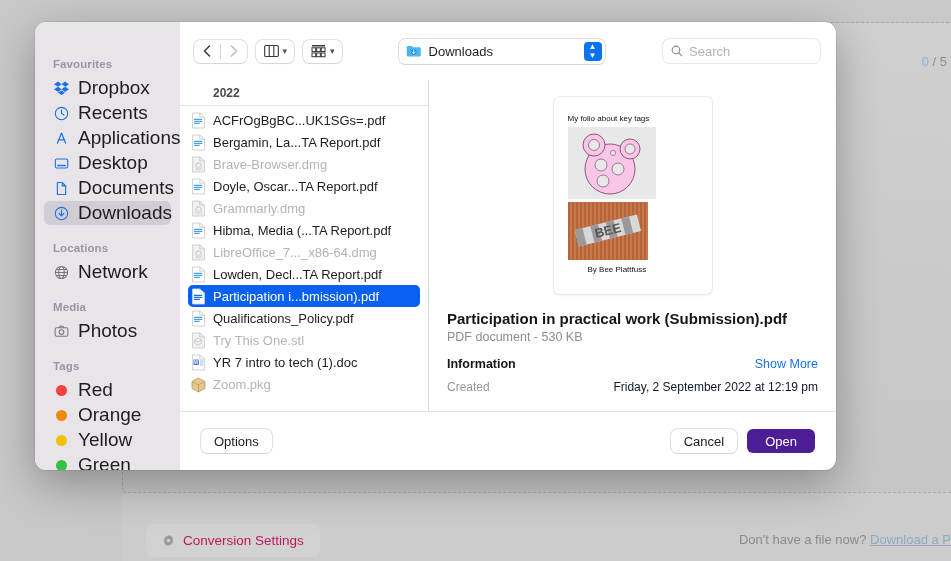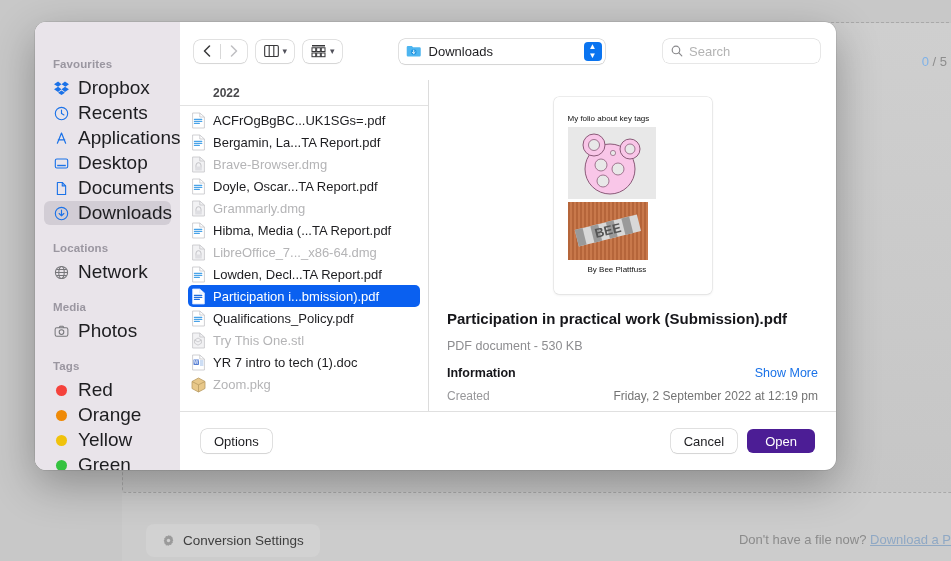--- a/index.html
+++ b/index.html
@@ -23,21 +23,21 @@
   }
   .bg-counter .cur { color: #7fb2e8; }
   .bg-footer {
     position: absolute; left: 122px; right: 0; bottom: 0; height: 68px;
     background: #cccccc;
   }
   .bg-conv-btn {
     position: absolute; left: 146px; bottom: 4px;
     display: flex; align-items: center; gap: 8px;
     padding: 9px 16px; border-radius: 8px;
-    background: #d2d2d2; color: #404040; font-size: 13.5px;
+    background: #d2d2d2; color: #be185d; font-size: 13.5px;
   }
   .bg-right-text {
     position: absolute; right: 0; bottom: 14px;
     font-size: 13px; color: #8b8b8b; white-space: nowrap;
   }
   .bg-right-text a { color: #8fa8c4; text-decoration: underline; }
 
   
   .dialog {
     position: absolute; left: 35px; top: 22px;
@@ -149,33 +149,33 @@
   }
   .thumb .t-img2 {
     width: 80px; height: 58px; margin-top: 3px;
     background: repeating-linear-gradient(90deg,#b5653a 0 2px,#c8784b 2px 4px);
     position: relative; overflow: hidden;
   }
   .thumb .t-by { font-size: 8px; color: #111; margin-top: 5px; padding-left: 20px; }
 
   .info-name { font-size: 15px; font-weight: bold; color: #16161a;
                margin-top: 16px; }
-  .info-sub { font-size: 12.5px; color: #8d8d90; margin-top: 12px; }
+  .info-sub { font-size: 12.5px; color: #8d8d90; margin-top: 3px; }
   .info-hdr {
     display: flex; align-items: baseline; justify-content: space-between;
     margin-top: 13px;
   }
   .info-hdr .h { font-size: 12.5px; font-weight: bold; color: #16161a; }
   .info-hdr .more { font-size: 12.5px; color: #1a72e8; }
   .info-row {
     display: flex; align-items: baseline; justify-content: space-between;
     margin-top: 9px; font-size: 12px; text-align: right;
   }
   .info-row .k { color: #97979a; }
-  .info-row .v { color: #737373; }
+  .info-row .v { color: #0f172a; }
 
   
   .dfooter {
     height: 59px; flex: 0 0 59px; border-top: .5px solid #e0e0e0;
     display: flex; align-items: center; padding: 0 21px;
   }
   .btn {
     height: 24px; padding: 0 13px; border-radius: 6px; border: 0;
     font-size: 13px; color: #1d1d20; background: #fff;
     box-shadow: 0 0 0 .5px #c3c3c3, 0 .5px 1px rgba(0,0,0,.10);

